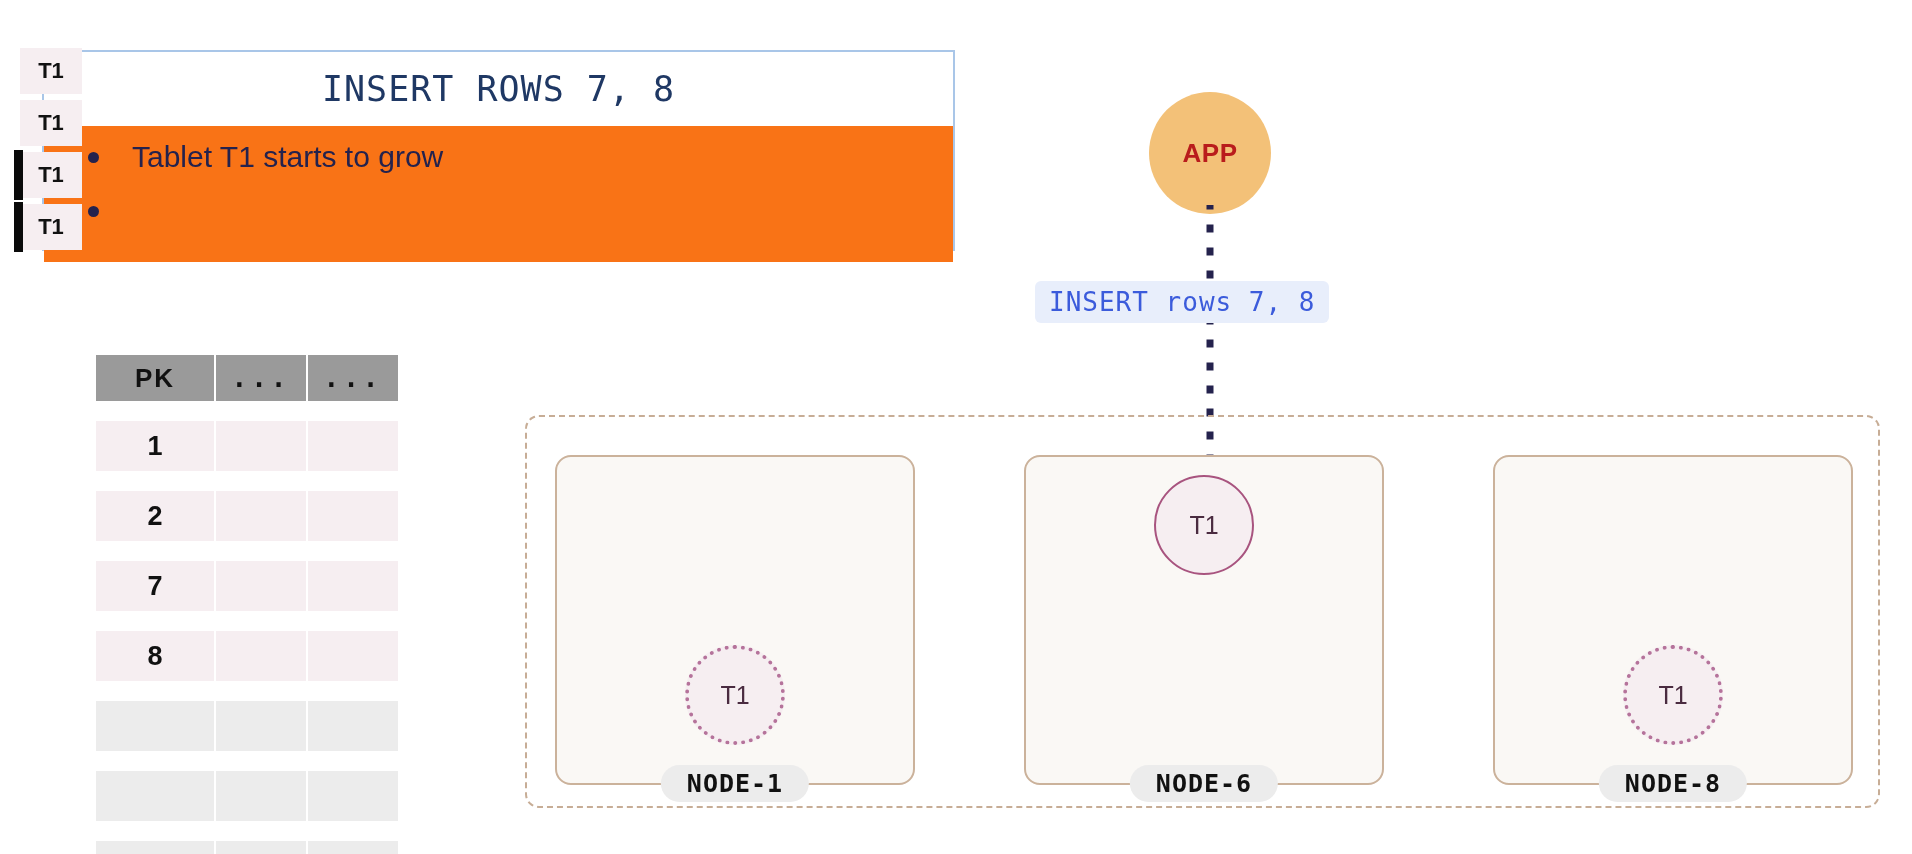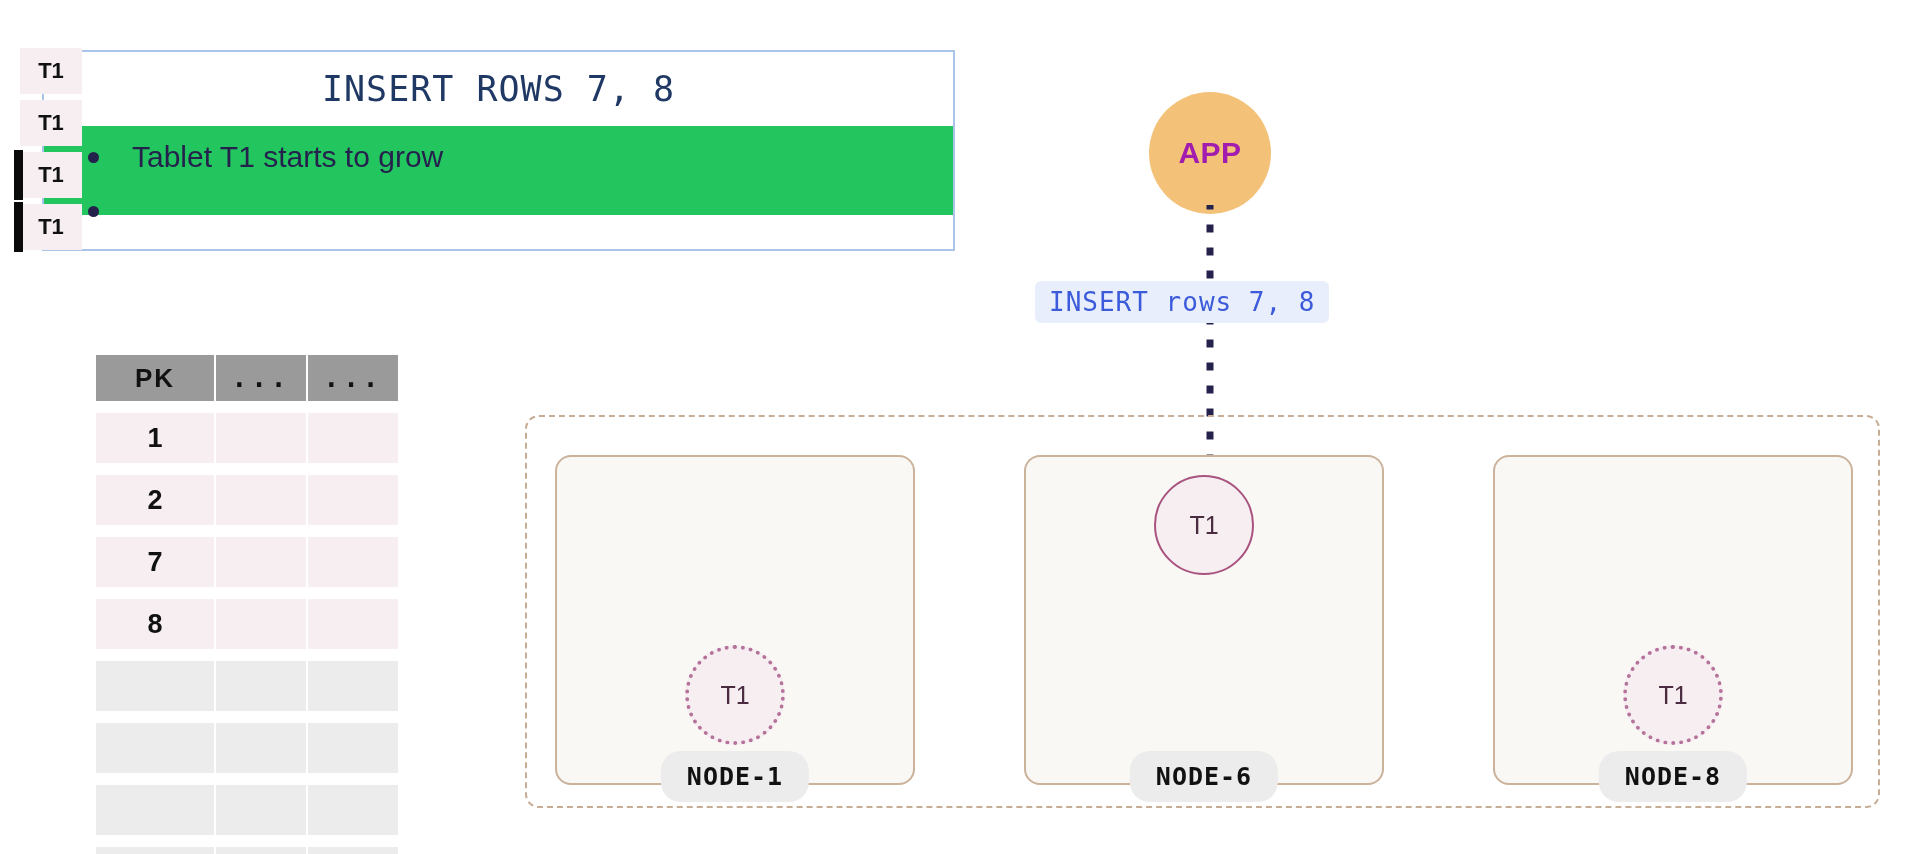--- a/index.html
+++ b/index.html
@@ -6,63 +6,63 @@
   body{width:1912px;height:854px;position:relative;overflow:hidden;
        font-family:"Liberation Sans",sans-serif;}
   #stage{position:absolute;left:0;top:0;width:1912px;height:854px;}
 
   
   #callout{position:absolute;left:42px;top:50px;width:913px;height:201px;
            border:2px solid #a9c6e8;box-sizing:border-box;background:#ffffff;}
   #callout-title{height:74px;display:flex;align-items:center;justify-content:center;
            font-family:"DejaVu Sans Mono","Liberation Mono",monospace;
            font-size:35px;letter-spacing:1px;color:#1f3864;background:#ffffff;}
-  #callout-body{height:89px;background:#22c55e;padding:4px 0 0 0;box-sizing:border-box;}
+  #callout-body{height:136px;background:#f97316;padding:4px 0 0 0;box-sizing:border-box;}
   .bullet-row{display:flex;align-items:center;height:54px;padding-left:44px;}
   .bullet-dot{width:11px;height:11px;border-radius:50%;background:#24224d;flex:0 0 auto;}
   .bullet-text{margin-left:33px;font-size:30px;color:#24224d;
                font-family:"Liberation Sans",sans-serif;white-space:nowrap;}
 
   
   #table-wrap{position:absolute;left:96px;top:355px;}
-  .trow{display:flex;height:50px;margin-bottom:12px;justify-content:space-between;}
+  .trow{display:flex;height:50px;margin-bottom:20px;justify-content:space-between;}
   .tcell{box-sizing:border-box;display:flex;align-items:center;justify-content:center;
          margin-right:2px;font-size:27px;font-weight:bold;color:#111;}
   .c0{width:118px;} .c1{width:90px;} .c2{width:90px;}
   .hdr .tcell{background:#9a9a9a;color:#111;font-size:26px;letter-spacing:2px;}
   .hdr{height:46px;}
   .hdr .dots{font-family:"DejaVu Sans Mono","Liberation Mono",monospace;letter-spacing:4px;}
   .filled .tcell{background:#f6eef1;}
   .empty  .tcell{background:#ececec;}
   
   .tag-col{position:absolute;left:20px;width:62px;}
   .tag{position:absolute;width:62px;height:46px;background:#f6eef1;
        display:flex;align-items:center;justify-content:center;
        font-size:22px;font-weight:bold;color:#111;}
   .tag .bar{position:absolute;left:-6px;top:-2px;width:9px;height:50px;background:#0a0a0a;}
 
   
   #app-circle{position:absolute;left:1149px;top:92px;width:122px;height:122px;border-radius:50%;
        background:#f3c178;display:flex;align-items:center;justify-content:center;
-       font-size:30px;font-weight:bold;color:#a21caf;letter-spacing:.5px;}
+       font-size:26px;font-weight:bold;color:#b91c1c;letter-spacing:.5px;}
 
   
   #arrow-svg{position:absolute;left:1150px;top:205px;width:120px;height:300px;}
   #insert-label{position:absolute;left:1035px;top:281px;height:42px;
        display:flex;align-items:center;padding:0 14px;background:#e8eefb;border-radius:6px;
        font-family:"DejaVu Sans Mono","Liberation Mono",monospace;
        font-size:26px;color:#3b5bdb;letter-spacing:1px;white-space:nowrap;}
 
   
   #cluster{position:absolute;left:525px;top:415px;width:1355px;height:393px;
        border:2px dashed #c7ad96;border-radius:14px;box-sizing:border-box;}
   .node{position:absolute;top:38px;width:360px;height:330px;
        background:#faf8f5;border:2px solid #cbb29b;border-radius:16px;box-sizing:border-box;}
   .node-label{position:absolute;bottom:-19px;left:50%;transform:translateX(-50%);
-       background:#ececec;border-radius:20px;padding:11px 26px;
+       background:#ececec;border-radius:20px;padding:4px 26px;
        font-family:"DejaVu Sans Mono","Liberation Mono",monospace;
        font-size:25px;font-weight:bold;color:#111;letter-spacing:1px;white-space:nowrap;}
   .tablet{position:absolute;width:92px;height:92px;border-radius:50%;
        background:#f6eef1;display:flex;align-items:center;justify-content:center;
        font-size:25px;color:#4a2b40;}
   .tablet.follower{border:4px dotted #b5739b;left:50%;transform:translateX(-50%);top:188px;}
   .tablet.leader{border:2px solid #a8547f;left:50%;transform:translateX(-50%);
        top:18px;width:96px;height:96px;}
 </style>
 </head>

